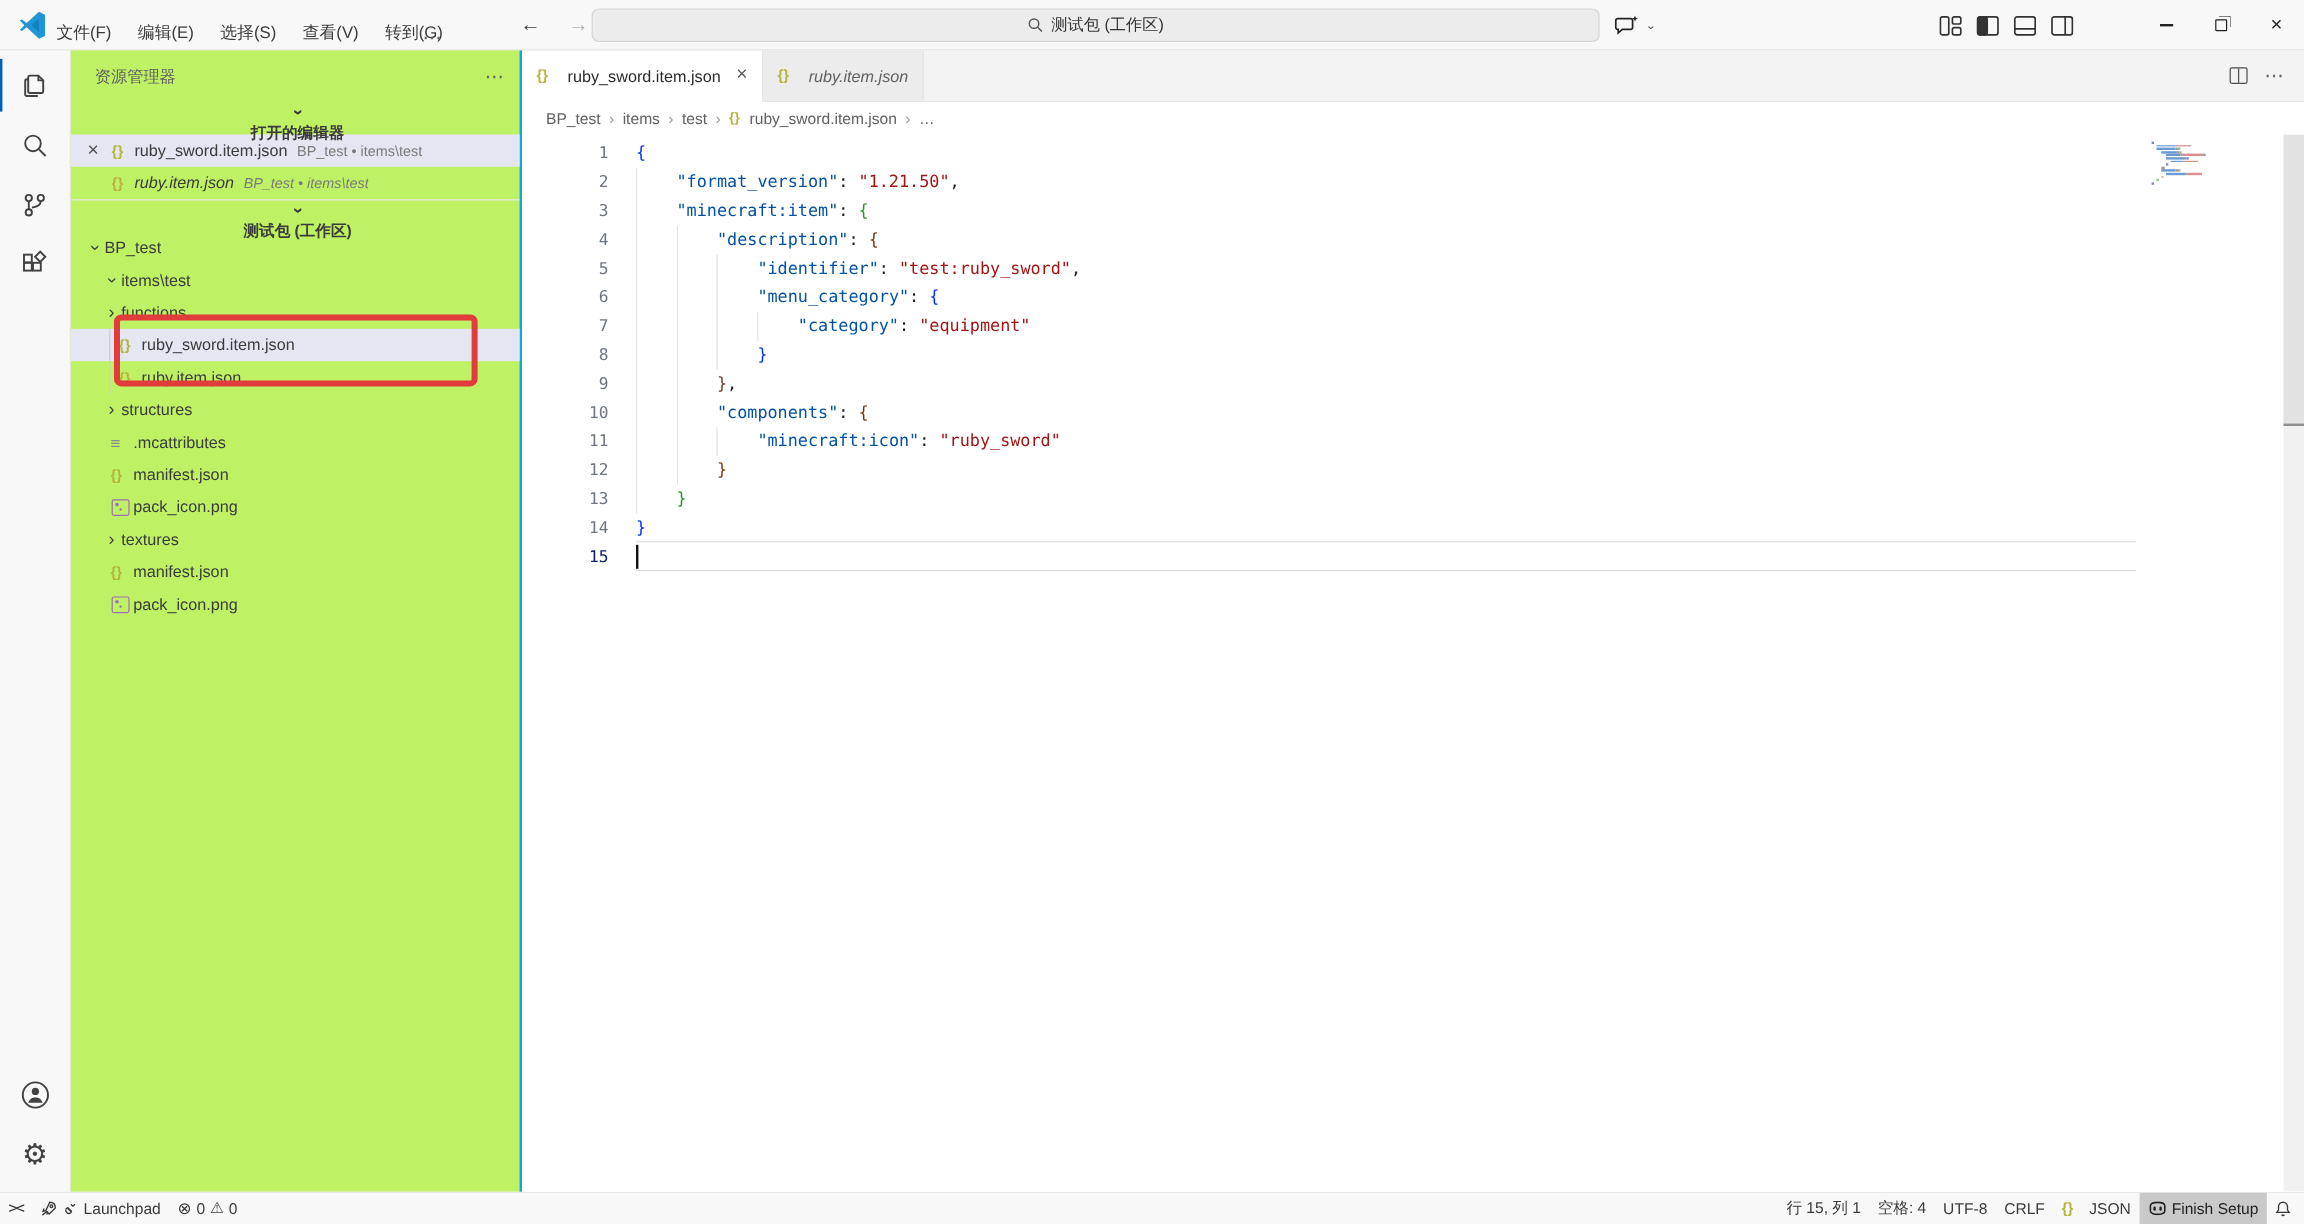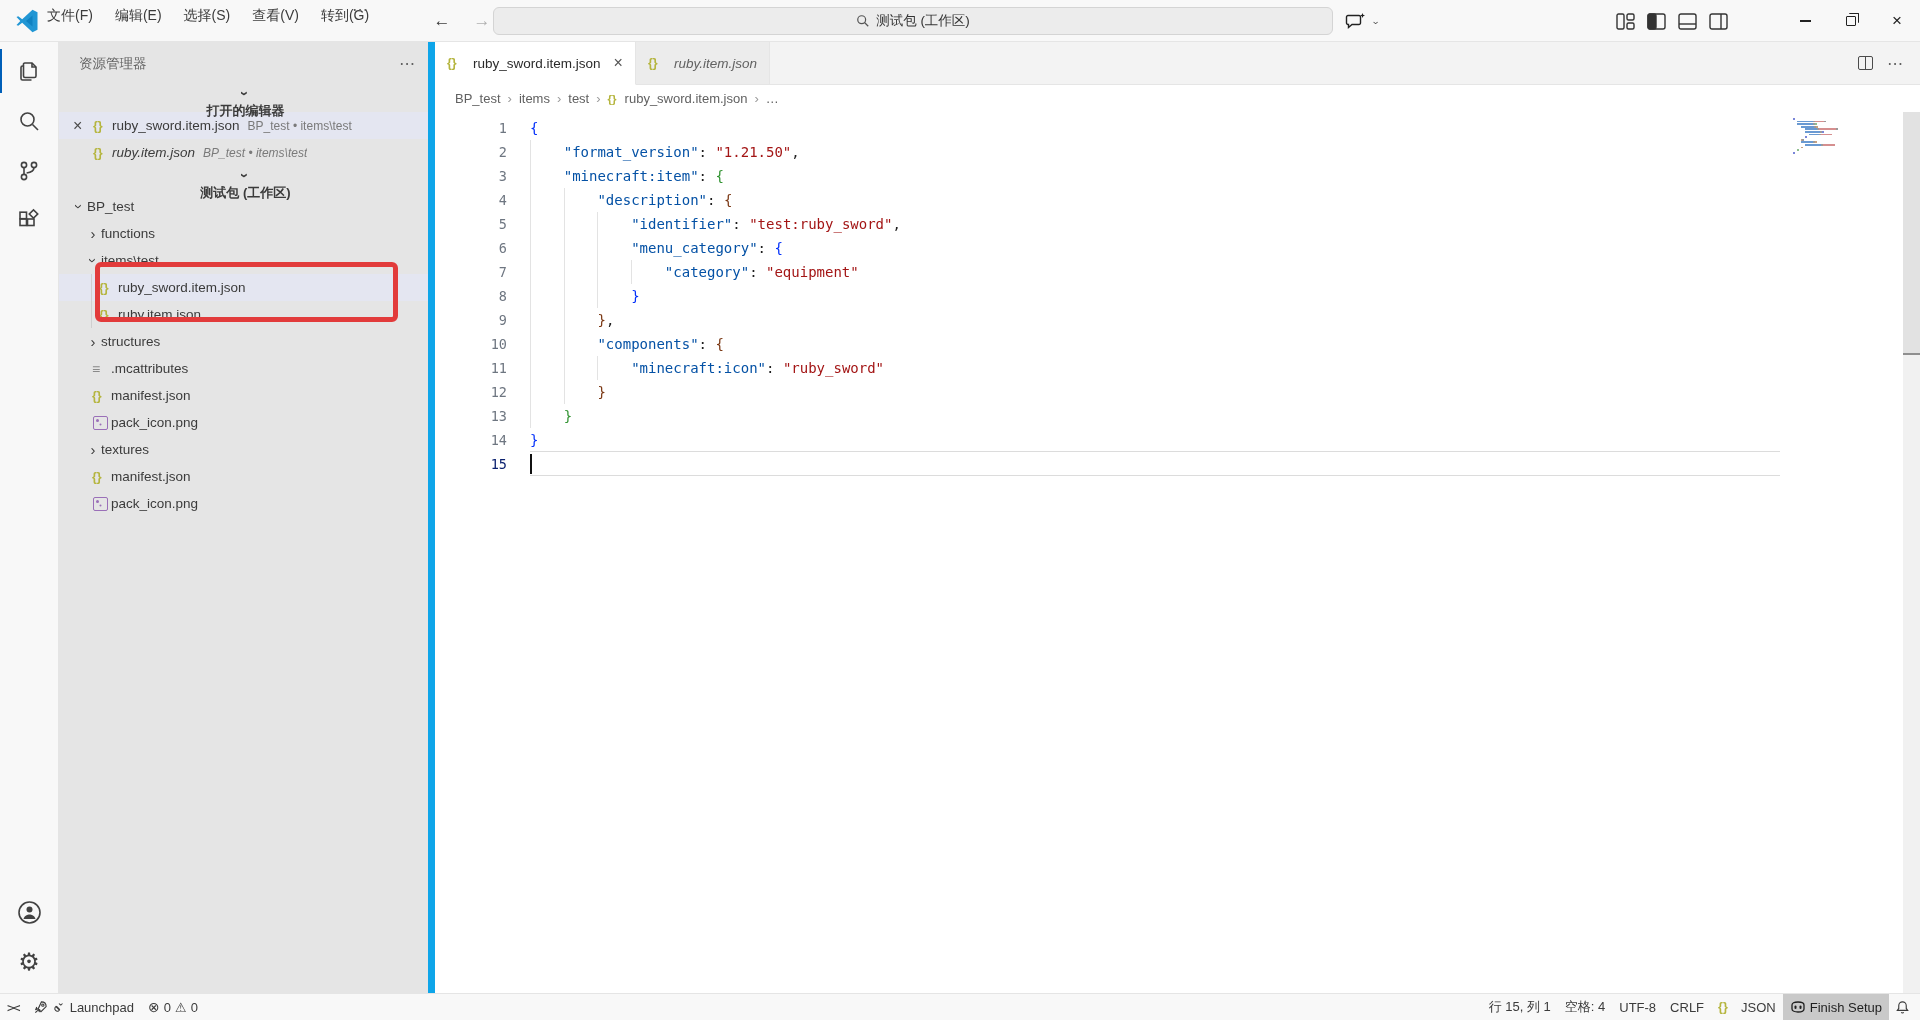--- a/index.html
+++ b/index.html
@@ -3,21 +3,21 @@
 <meta charset="utf-8">
 <style>
   * { margin:0; padding:0; box-sizing:border-box; }
   html,body { width:1920px; height:1020px; overflow:hidden; }
   body { font-family:"Liberation Sans","DejaVu Sans",sans-serif; font-size:14px; color:#3b3b3b; background:#fff; }
   .app { position:relative; width:1920px; height:1020px; background:#fff; }
 
   
   .titlebar { position:relative; height:42px; background:#f8f8f8; border-bottom:1px solid #e5e5e5; display:flex; align-items:center; }
   .vscode-logo { position:absolute; left:14px; top:9px; width:26px; height:24px; }
-  .menubar { position:absolute; left:36px; top:0; height:42px; display:flex; align-items:flex-start; }
+  .menubar { position:absolute; left:36px; top:0; height:42px; display:flex; align-items:flex-end; }
   .menu-item { padding:0 11px; height:30px; line-height:30px; border-radius:5px; color:#3b3b3b; cursor:default; }
   .menu-overflow { padding:0 10px; color:#3b3b3b; letter-spacing:1px; }
   .nav-arrows { position:absolute; left:430px; top:0; height:42px; display:flex; align-items:center; gap:16px; }
   .nav-arrow { font-size:17px; color:#3b3b3b; width:24px; text-align:center; }
   .nav-arrow.disabled { color:#b0b0b0; }
   .arrow-back::before { content:"←"; }
   .arrow-fwd::before { content:"→"; }
   .search-box { position:absolute; left:493px; top:7px; width:840px; height:28px; background:#ececec; border:1px solid #d4d4d4; border-radius:6px; display:flex; align-items:center; justify-content:center; gap:6px; color:#333; font-size:13.5px; }
   .copilot-group { position:absolute; left:1345px; top:0; height:42px; display:flex; align-items:center; gap:4px; }
   .chev-down-small { font-size:11px; color:#555; transform:scaleY(.8); }
@@ -36,21 +36,21 @@
   .activitybar { width:59px; background:#f8f8f8; border-right:1px solid #e5e5e5; display:flex; flex-direction:column; justify-content:space-between; }
   .ab-top, .ab-bottom { display:flex; flex-direction:column; align-items:center; }
   .ab-top { padding-top:4px; }
   .ab-bottom { padding-bottom:6px; }
   .ab-item { position:relative; width:59px; height:50px; display:flex; align-items:center; justify-content:center; color:#424242; }
   .ab-item svg { stroke:#424242; }
   .ab-item.active::before { content:""; position:absolute; left:0; top:3px; bottom:3px; width:2.5px; background:#005fb8; }
   .gear-glyph { font-size:24px; color:#424242; font-family:"DejaVu Sans",sans-serif; }
 
   
-  .sidebar { position:relative; width:376px; background:#e5e5e5; border-right:7px solid #0ea5e9; font-size:13.5px; }
+  .sidebar { position:relative; width:376px; background:#bef264; border-right:2px solid #0ea5e9; font-size:13.5px; }
   .sidebar-title { height:43px; display:flex; align-items:center; padding:0 12px 0 20px; color:#616161; }
   .sidebar-title .grow { flex:1; }
   .dots-icon::before { content:"⋯"; font-size:16px; color:#616161; letter-spacing:1px; }
   .sec-header { height:27px; display:flex; align-items:center; font-weight:700; color:#3b3b3b; padding-left:4px; font-size:13px;flex-direction:column; }
   .chev { display:inline-block; width:16px; text-align:center; color:#3b3b3b; font-size:15px; }
   .chev::before { content:"›"; display:inline-block; }
   .chev.open::before { transform:rotate(90deg); }
   .oe-row { height:27px; display:flex; align-items:center; padding-left:14px; }
   .oe-row.selected { background:#e4e6f1; }
   .close-slot { width:20px; color:#4b4b4b; font-size:14px; }
@@ -276,28 +276,28 @@
       </div>
 
       <div class="tree">
 
       <div class="tree-row" style="padding-left: 12px;">
             <span class="chev open"></span>
 
             <span class="tree-label">BP_test</span>
           </div>
           <div class="tree-row" style="padding-left: 26px;">
+            <span class="chev open"></span>
+
+            <span class="tree-label">items\test</span>
+          </div>
+          <div class="tree-row" style="padding-left: 26px;">
             <span class="chev closed"></span>
 
             <span class="tree-label">functions</span>
-          </div>
-          <div class="tree-row" style="padding-left: 26px;">
-            <span class="chev open"></span>
-
-            <span class="tree-label">items\test</span>
           </div>
           <div class="tree-row selected" style="padding-left: 40px;">
 
             <span class="fi" data-icontype="json"></span>
             <span class="tree-label">ruby_sword.item.json</span>
           </div>
           <div class="tree-row" style="padding-left: 40px;">
 
             <span class="fi" data-icontype="json"></span>
             <span class="tree-label">ruby.item.json</span>

